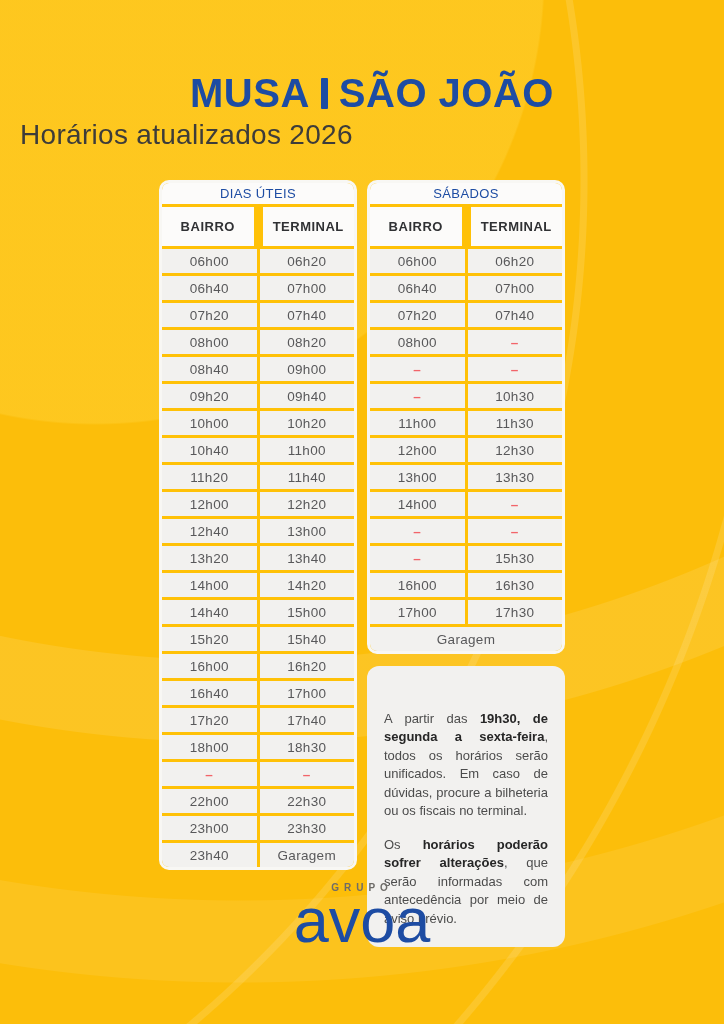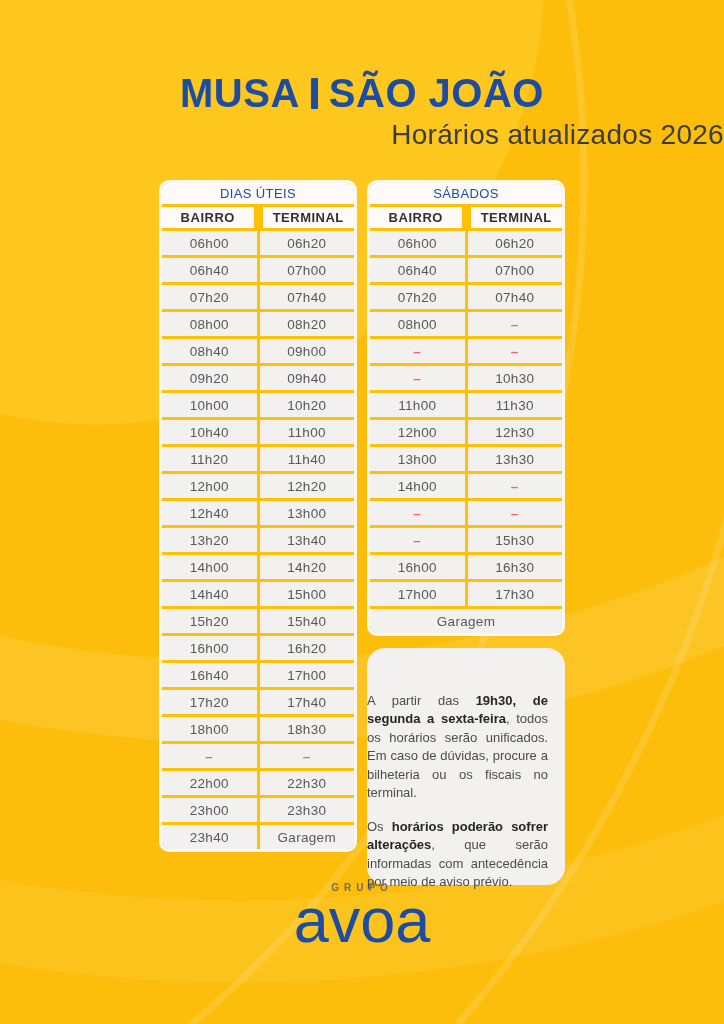--- a/index.html
+++ b/index.html
@@ -7,52 +7,52 @@
     position:relative;
     width:724px;height:1024px;
     overflow:hidden;
     font-family:"Liberation Sans", sans-serif;
     background-color:#FCBE0A;
     background-image:
       radial-gradient(circle at 95px -25px, rgba(255,207,48,0.55) 0 448px, rgba(255,207,48,0) 450px),
       radial-gradient(circle at 240px -520px, rgba(255,255,255,0) 0 1180px, rgba(255,255,255,0.10) 1181px 1262px, rgba(255,255,255,0) 1263px 1420px, rgba(255,255,255,0.08) 1421px 1502px, rgba(255,255,255,0) 1503px),
       radial-gradient(circle at -520px 180px, rgba(255,255,255,0) 0 1100px, rgba(255,255,255,0.13) 1101px 1107px, rgba(255,255,255,0) 1108px 1288px, rgba(255,255,255,0.13) 1289px 1295px, rgba(255,255,255,0) 1296px);
   }
-  .header{position:absolute;top:72px;left:0;right:0;text-align:right;}
+  .header{position:absolute;top:72px;left:0;right:0;text-align:left;padding-left:20px;}
   .title-row{display:flex;align-items:center;justify-content:center;gap:11px;}
   .title-part{
     font-size:40px;font-weight:800;color:#1D4CA3;
     letter-spacing:0.5px;line-height:1.05;
   }
   .title-divider{display:inline-block;width:7px;height:31px;background:#1D4CA3;border-radius:1px;}
-  .subtitle{margin-top:5px;font-size:28px;font-weight:400;color:#3D3C3A;letter-spacing:0.3px;margin-left:44px;}
+  .subtitle{margin-top:5px;font-size:28px;font-weight:400;color:#3D3C3A;letter-spacing:0.3px;}
 
   .tables{position:absolute;top:180px;left:159px;display:flex;gap:10px;}
   .col{width:198px;display:flex;flex-direction:column;box-sizing:border-box;}
   .sched-table{
     box-sizing:border-box;width:198px;
     border:3px solid #F8F7F4;border-radius:10px;
     background:#FFC107;
     display:flex;flex-direction:column;gap:3px;
     overflow:hidden;
   }
   .cell{background:#F2F1EF;display:flex;align-items:center;justify-content:center;box-sizing:border-box;}
   .table-title{height:21px;background:#FCFBFA;color:#1D4CA3;font-weight:400;font-size:13px;letter-spacing:0.4px;}
-  .col-headers{display:flex;gap:9px;height:21px;}
+  .col-headers{display:flex;gap:9px;height:39px;}
   .col-header{flex:1;background:#FCFBFA;color:#303134;font-weight:700;font-size:13px;letter-spacing:0.5px;}
   .rows{display:flex;flex-direction:column;gap:3px;}
   .row{display:flex;gap:3px;height:24px;}
   .time-cell{flex:1;font-size:13.5px;color:#58585A;letter-spacing:0.3px;}
   .time-cell.dash{color:#F26469;font-weight:700;}
   .footer-row{height:24px;font-size:13.5px;color:#58585A;letter-spacing:0.3px;}
 
   .note-box{
-    margin-top:12px;height:237px;box-sizing:border-box;
-    background:#F2F1EF;border-radius:18px;
-    padding:44px 17px 0 0;
+    margin-top:12px;height:281px;box-sizing:border-box;
+    background:#F2F1EF;border-radius:12px;
+    padding:44px 17px 0 17px;
     font-size:13px;color:#4C4C4C;line-height:1.42;
     text-align:justify;
   }
   .note-p{margin:0 0 15px 0;}
   .note-p b{color:#262626;}
 
   .logo{position:absolute;top:882px;left:0;right:0;text-align:center;}
   .logo-group{font-size:10px;font-weight:600;letter-spacing:5px;color:#6E6C68;}
   .logo-brand{margin-top:1px;font-size:63px;font-weight:400;color:#1D4CA3;line-height:0.85;letter-spacing:0;}
 </style>

